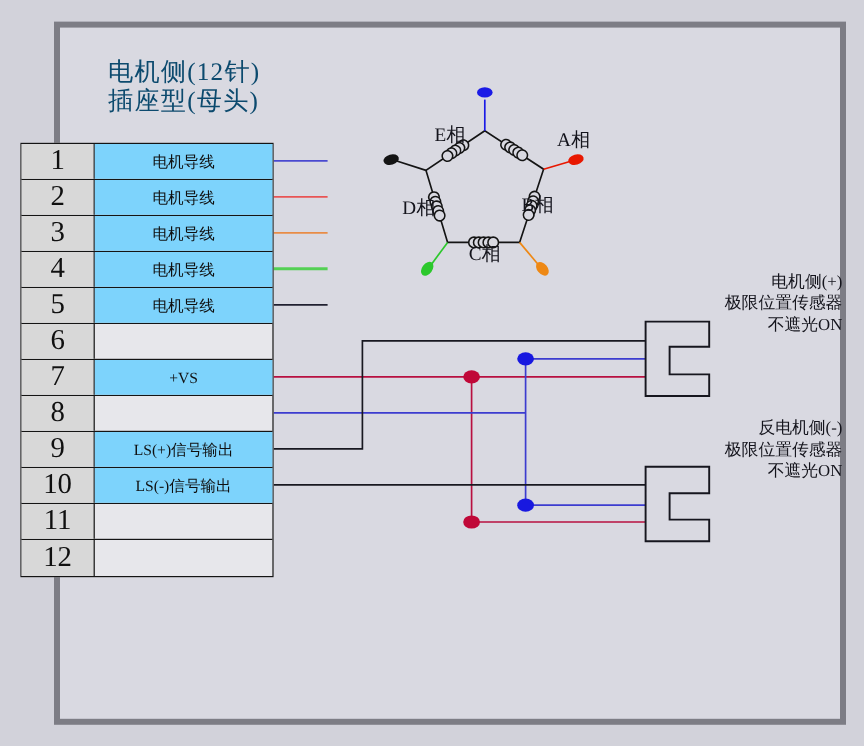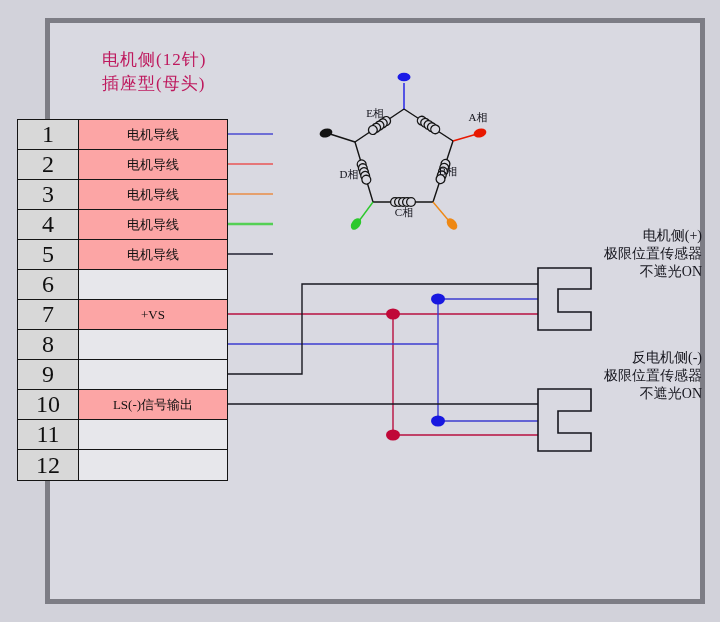--- a/index.html
+++ b/index.html
@@ -13,43 +13,42 @@
   .stage{position:relative;width:720px;height:622px;}
   .frame{
     position:absolute;left:45px;top:18px;width:660px;height:586px;
     box-sizing:border-box;
     border:5px solid #7d7d85;
     background:#d9d9e1;
   }
   .overlay-svg{position:absolute;left:0;top:0;}
   .title{
     position:absolute;left:90px;top:48px;
-    font-size:17px;line-height:24px;letter-spacing:1px;
-    color:#be185d;
-    margin-left:12px;
+    font-size:21px;line-height:24px;letter-spacing:1px;
+    color:#0c4a6e;
   }
   
   .pin-table{
     position:absolute;left:17px;top:119px;width:211px;
     box-sizing:border-box;
     border:1px solid #141414;
     background:#e7e7eb;
   }
   .pin-row{display:flex;height:30px;box-sizing:border-box;border-bottom:1px solid #141414;}
   .pin-row:last-child{border-bottom:none;}
   .cell{display:flex;align-items:center;justify-content:center;box-sizing:border-box;}
   .cell.num{
     width:61px;background:#d8d8d8;border-right:1px solid #141414;
     font-size:24px;color:#101010;
   }
-  .cell.lbl{flex:1;background:#fca5a5;font-size:13px;color:#101010;}
+  .cell.lbl{flex:1;background:#7dd3fc;font-size:13px;color:#101010;}
   
   .phase-label{
     position:absolute;transform:translate(-50%,-50%);
-    font-size:11px;color:#14141c;white-space:nowrap;
+    font-size:16px;color:#14141c;white-space:nowrap;
   }
   .sensor-label{
     position:absolute;width:140px;text-align:right;
     font-size:14px;line-height:18px;color:#14141c;
   }
 </style>
 </head>
 <body>
 
 <div class="stage">
@@ -140,20 +139,21 @@
     </div>
     <div class="pin-row">
       <div class="cell num">7</div>
       <div class="cell lbl">+VS</div>
     </div>
     <div class="pin-row">
       <div class="cell num">8</div>
     </div>
     <div class="pin-row">
       <div class="cell num">9</div>
+      <div class="cell lbl">LS(+)信号输出</div>
     </div>
     <div class="pin-row">
       <div class="cell num">10</div>
       <div class="cell lbl">LS(-)信号输出</div>
     </div>
     <div class="pin-row">
       <div class="cell num">11</div>
     </div>
     <div class="pin-row">
       <div class="cell num">12</div>

